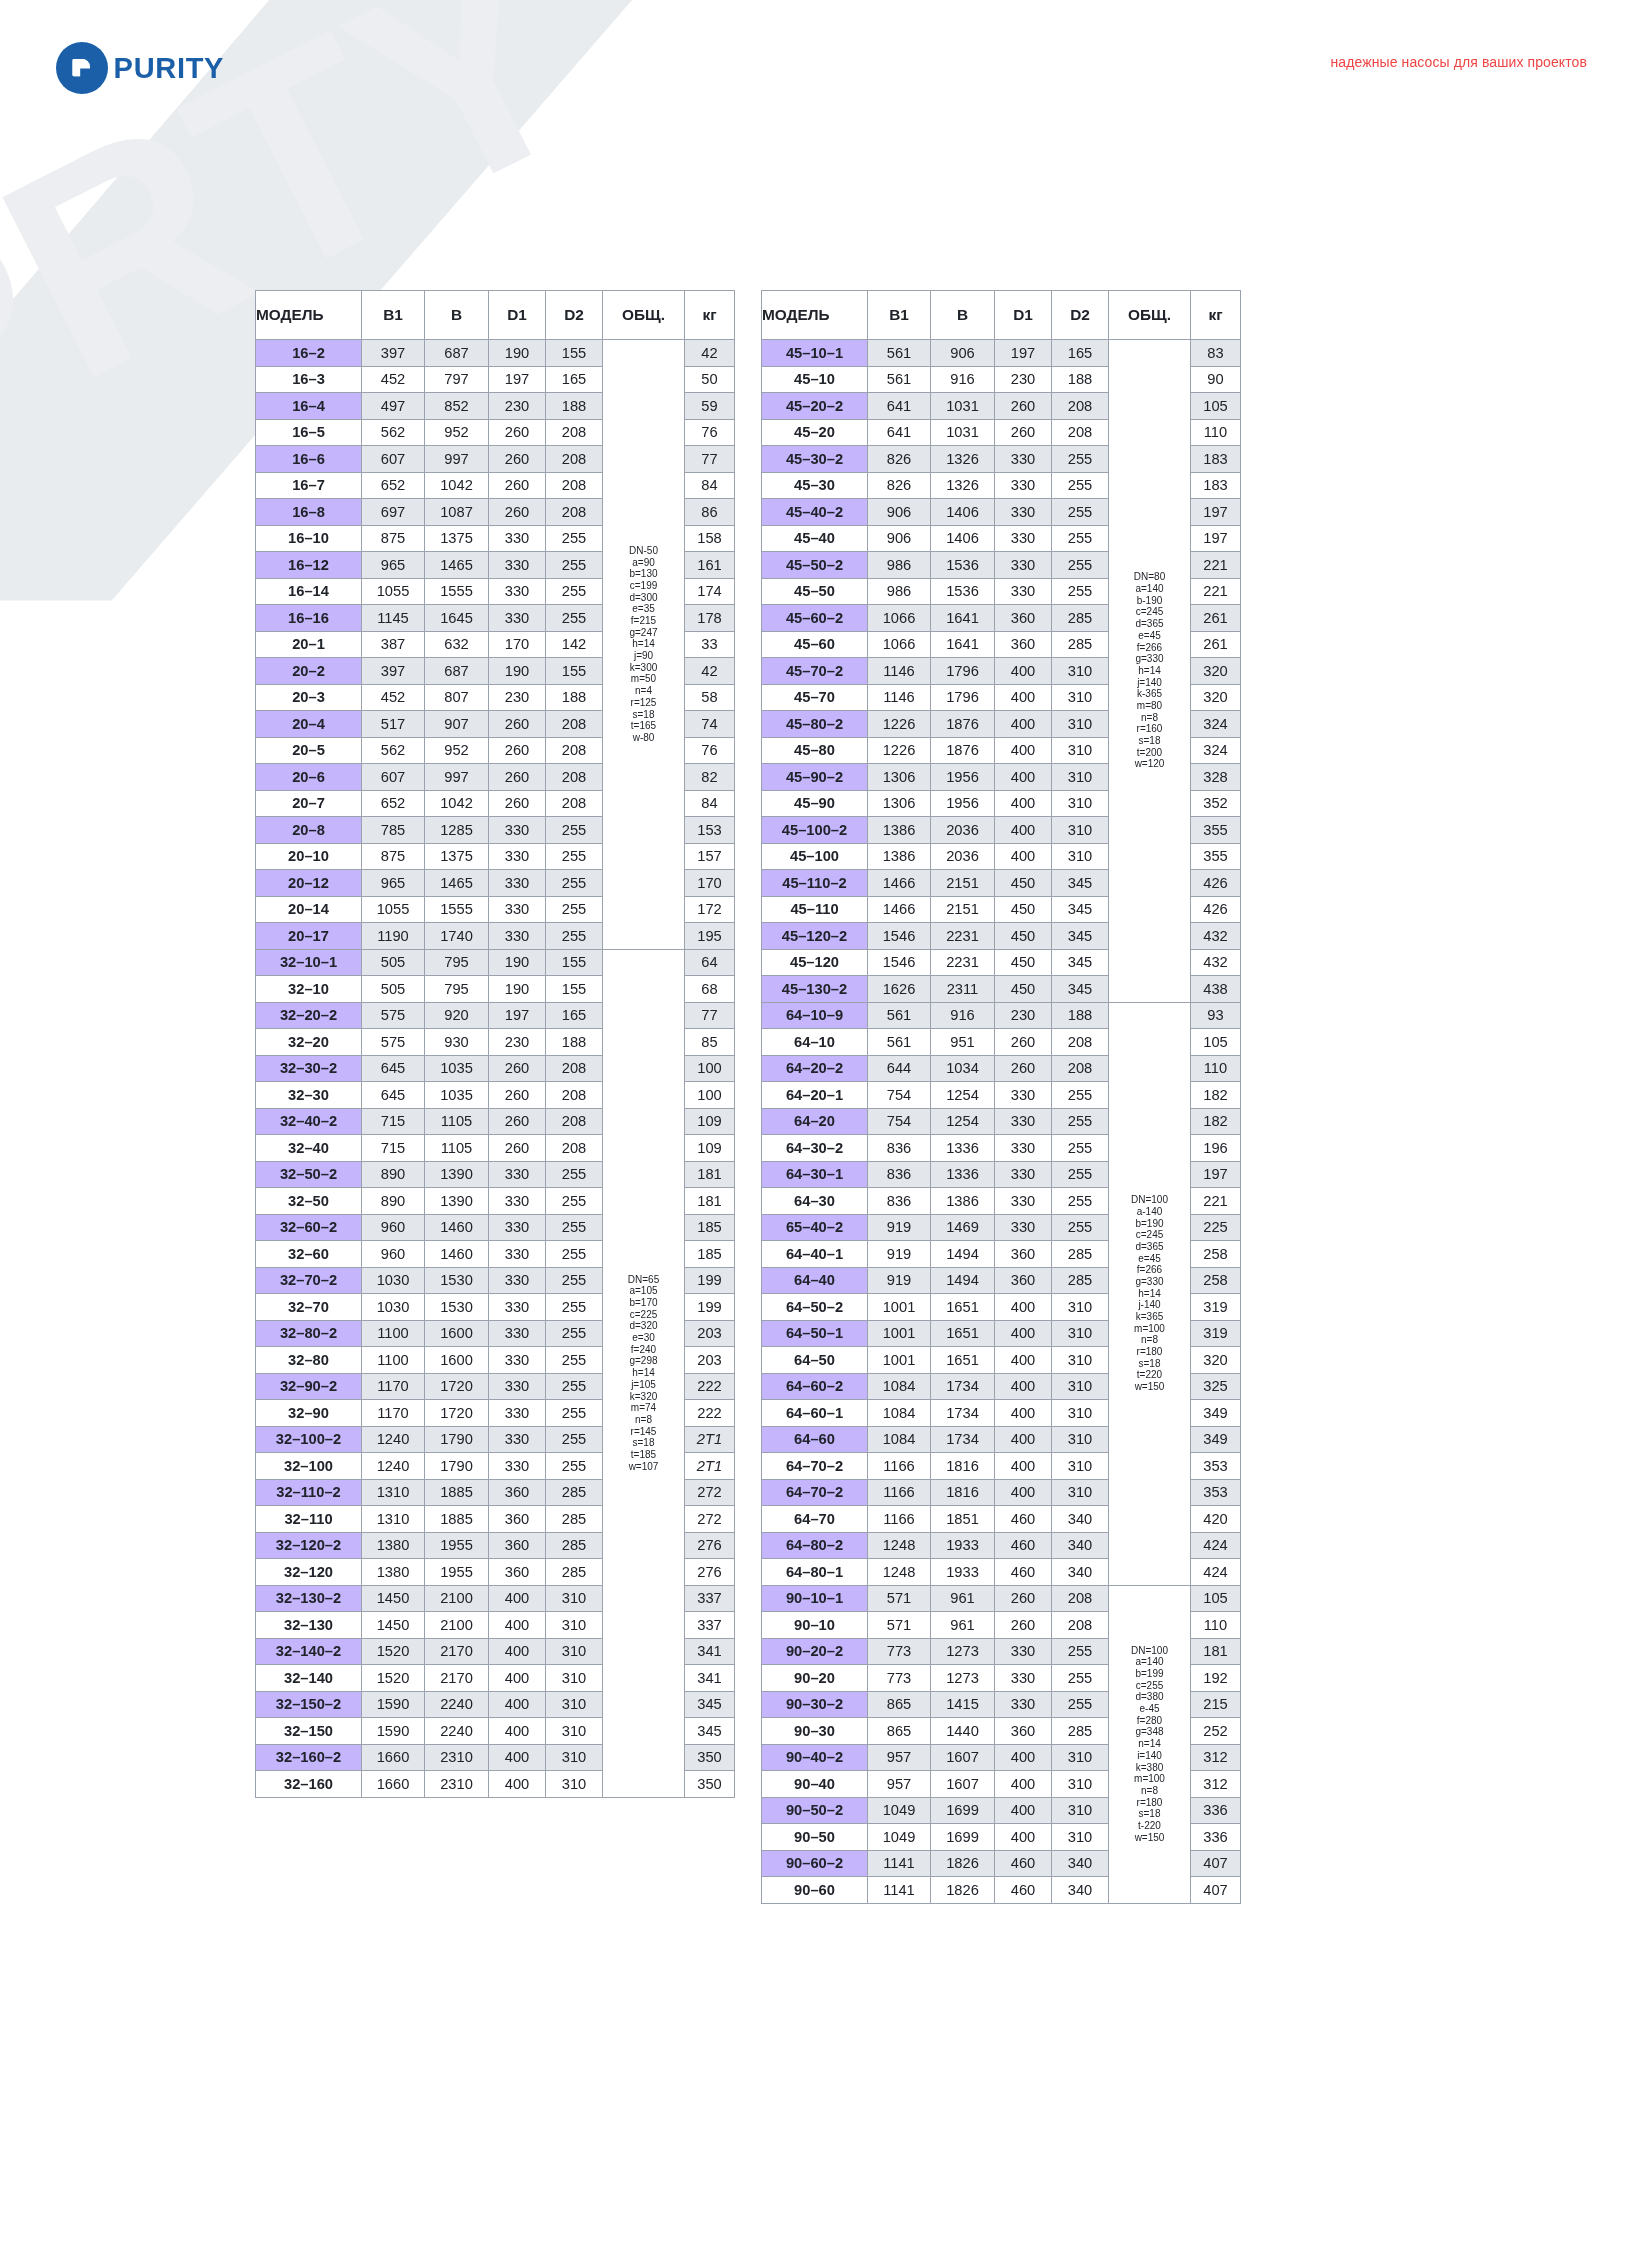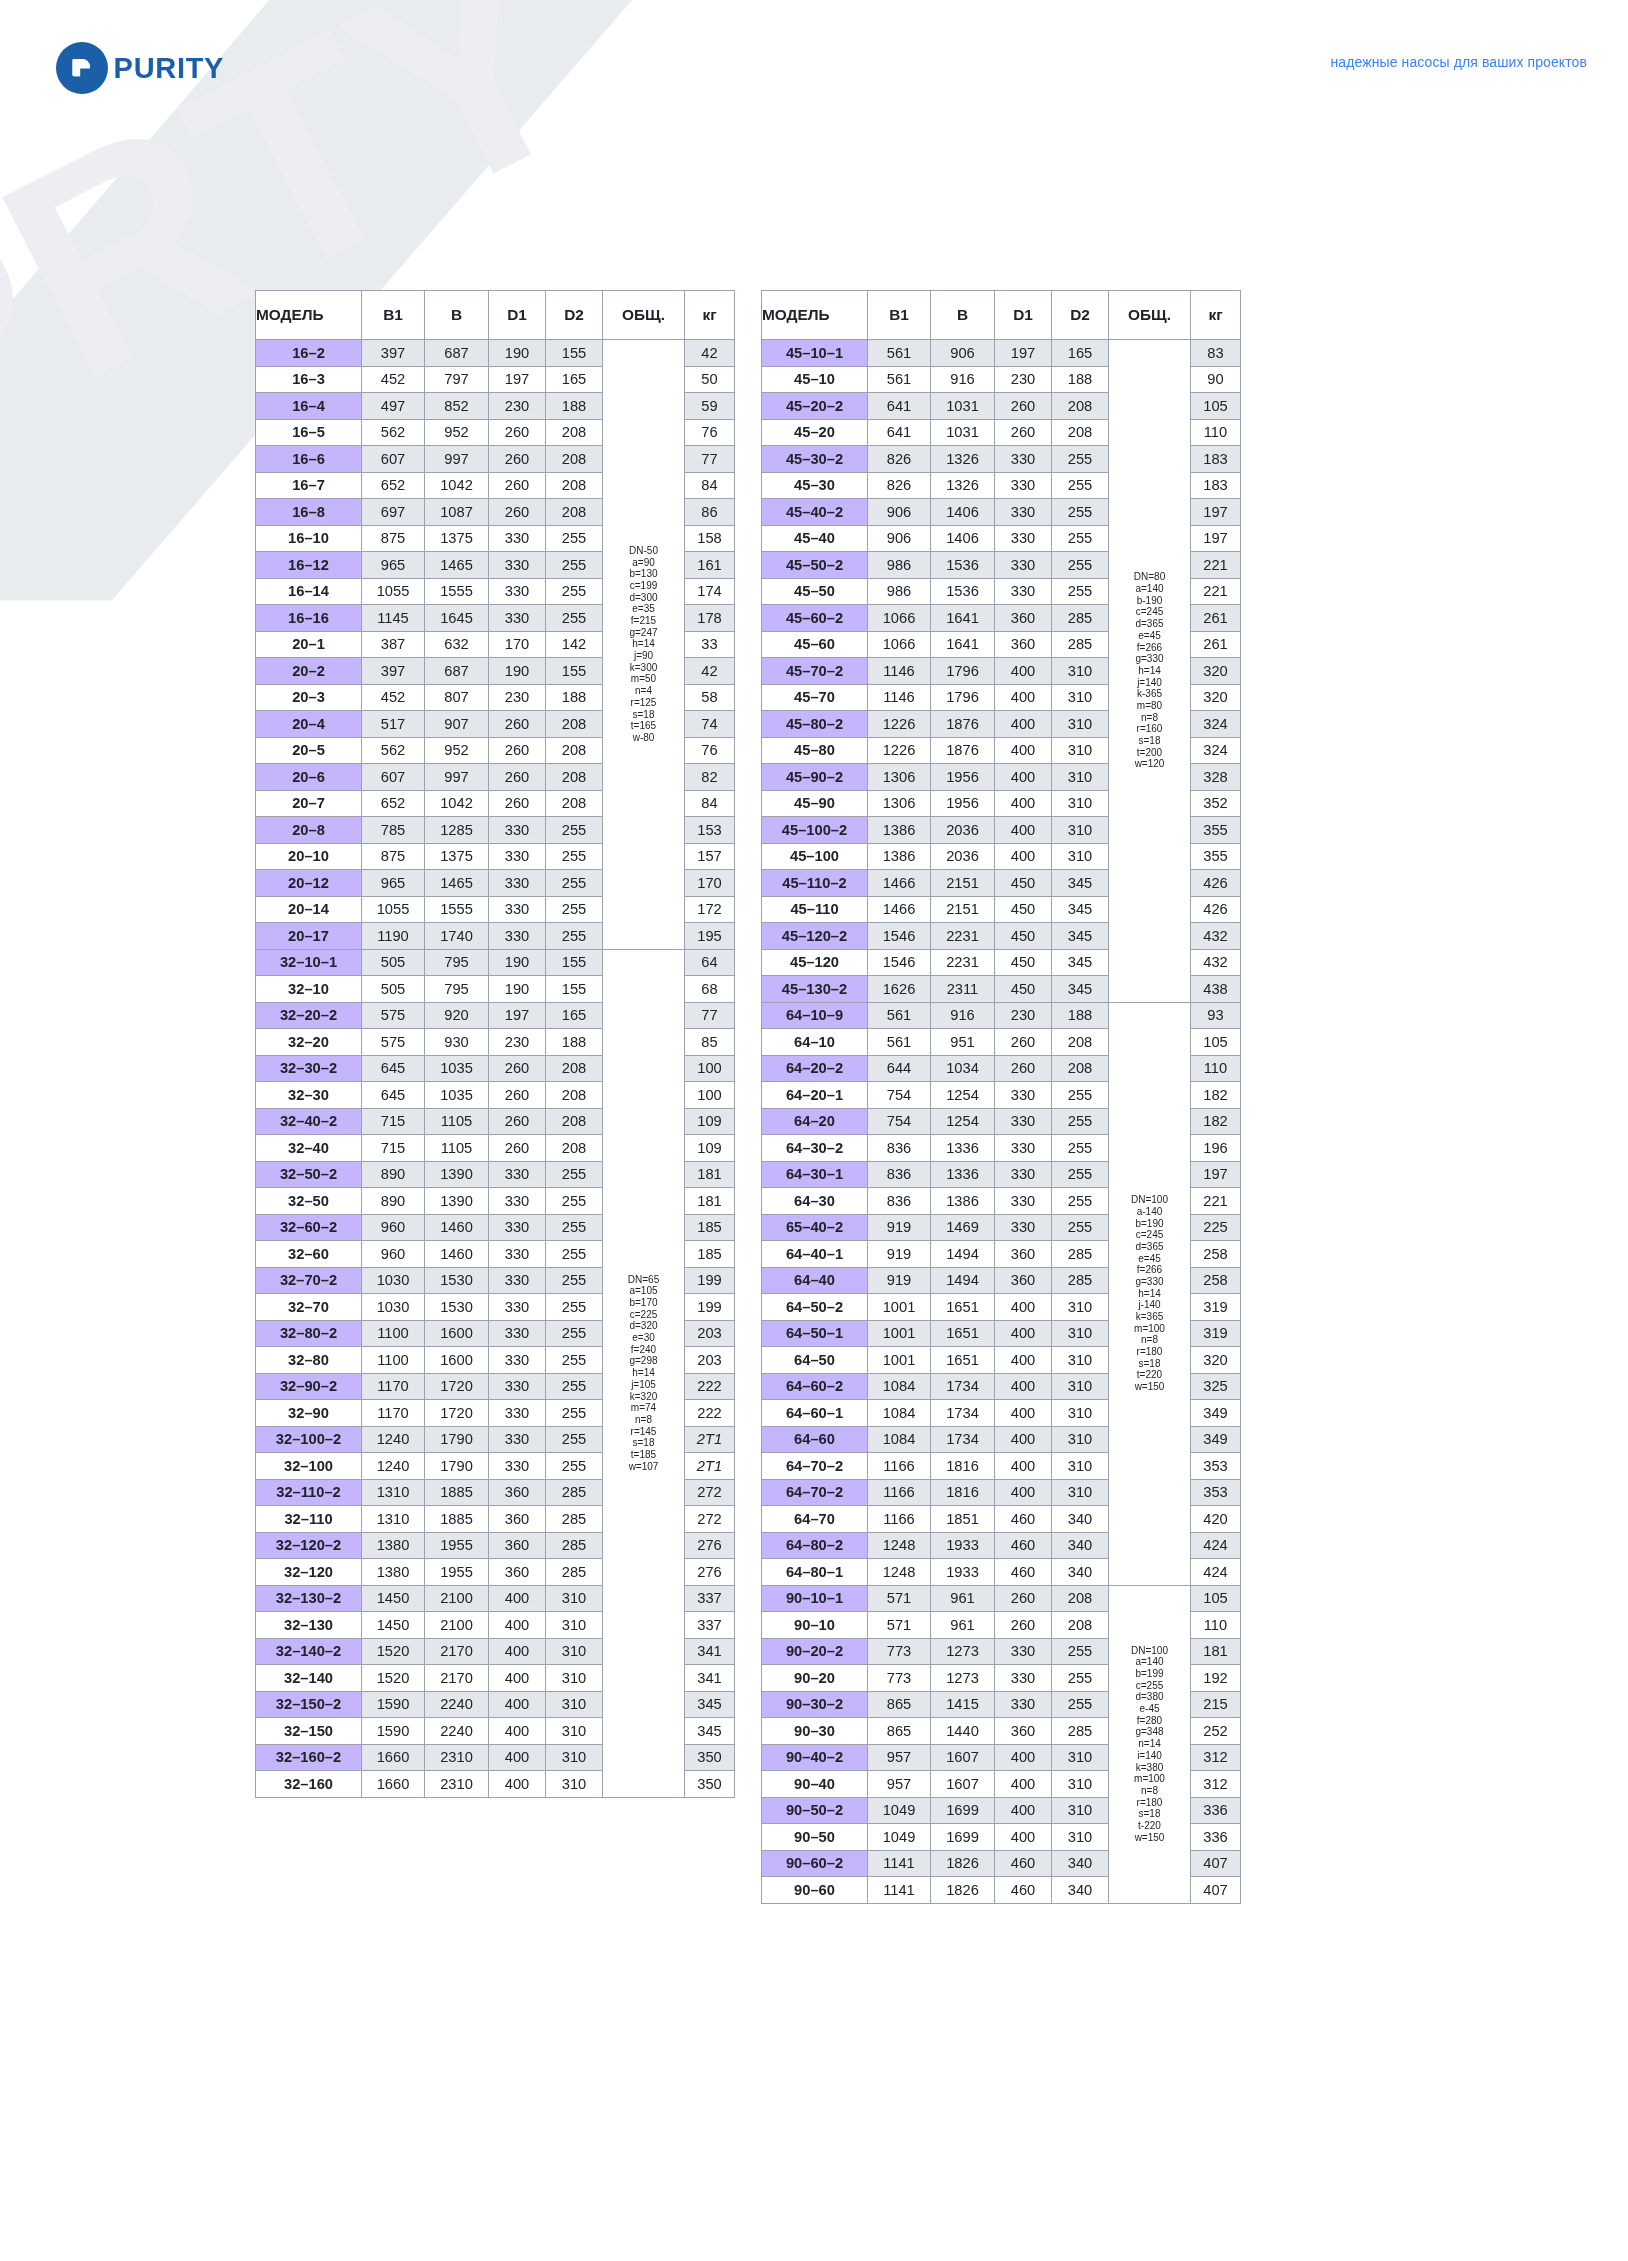--- a/index.html
+++ b/index.html
@@ -62,21 +62,21 @@
     font-size: 29px;
     font-weight: bold;
     letter-spacing: 0.7px;
     color: #1a5fa8;
     margin-left: 5.6px;
     font-family: "Liberation Sans", sans-serif;
   }
   .tagline {
     margin-top: 54px;
     font-size: 14px;
-    color: #3b82f6;
+    color: #ef4444;
     letter-spacing: 0.1px;
   }
 
   
   .tables-area {
     position: relative;
     z-index: 2;
     display: flex;
     gap: 26px;
     padding-left: 255px;

